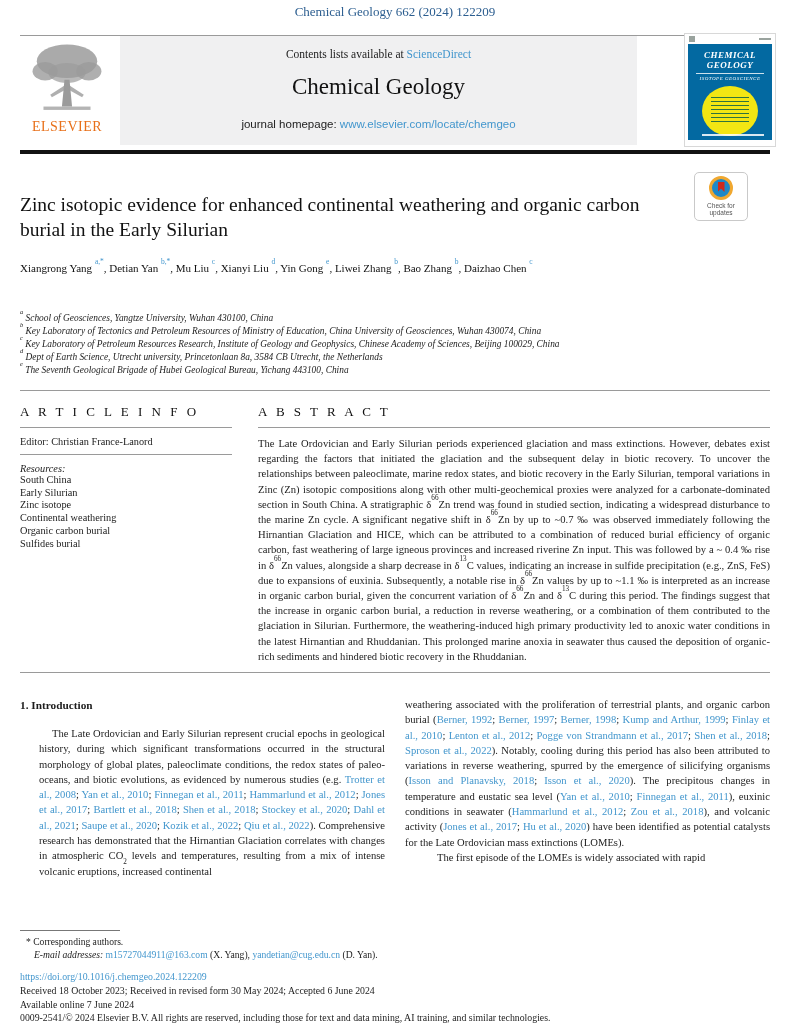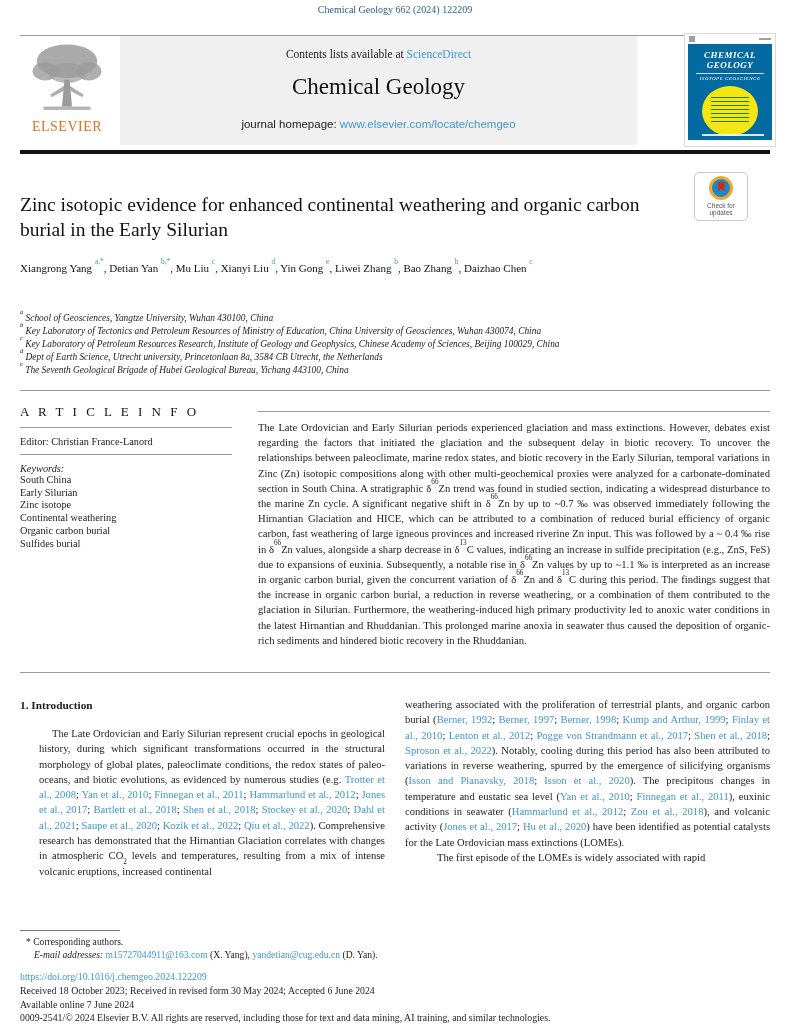--- a/index.html
+++ b/index.html
@@ -5,21 +5,21 @@
   html,body{margin:0;padding:0;}
   body{width:790px;height:1035px;background:#ffffff;font-family:"Liberation Serif","DejaVu Serif",serif;color:#1c1c1c;position:relative;overflow:hidden;}
   .abs{position:absolute;}
   .lnk{color:#4296cd;}
   .it{font-style:italic;}
   sup{font-size:68%;line-height:0;position:relative;top:-0.45em;}
   sub{font-size:68%;line-height:0;position:relative;bottom:-0.2em;}
   .just{text-align:justify;}
 
   
-  .journal-ref{top:4px;left:0;width:790px;text-align:center;font-size:10px;color:#2b5d8f;}
+  .journal-ref{top:4px;left:0;width:790px;text-align:center;font-size:13px;color:#2b5d8f;}
 
   
   .top-rule{top:35px;left:20px;width:750px;height:1px;background:#9a9a9a;}
   .header-box{top:36px;left:120px;width:517px;height:109px;background:#f0f0f1;text-align:center;}
   .contents-line{margin-top:12px;font-size:11.5px;color:#222;}
   .journal-name{margin-top:14px;font-size:23px;color:#111;}
   .homepage-line{margin-top:18px;font-size:11.5px;font-family:"Liberation Sans","DejaVu Sans",sans-serif;color:#222;}
 
   .elsevier{top:38px;left:16px;width:102px;height:108px;text-align:center;}
   .elsevier-tree{width:84px;height:80px;margin:0 auto;display:block;}
@@ -141,30 +141,31 @@
   <div><sup>e</sup><span> The Seventh Geological Brigade of Hubei Geological Bureau, Yichang 443100, China</span></div>
 </div>
 
 <div class="abs rule-info-top"></div>
 
 <div class="abs info-col">
   <div class="sec-heading">A R T I C L E  I N F O</div>
   <div class="info-rule"></div>
   <div class="editor-line">Editor: Christian France-Lanord</div>
   <div class="info-rule"></div>
-  <div class="keywords-label">Keywords:</div>
+  <div class="keywords-label">Resources:</div>
   <div class="keyword">South China</div>
   <div class="keyword">Early Silurian</div>
   <div class="keyword">Zinc isotope</div>
   <div class="keyword">Continental weathering</div>
   <div class="keyword">Organic carbon burial</div>
   <div class="keyword">Sulfides burial</div>
 </div>
 
 <div class="abs abstract-col">
+  <div class="sec-heading">A B S T R A C T</div>
   <div class="info-rule"></div>
   <div class="abstract-text just"><span>The Late Ordovician and Early Silurian periods experienced glaciation and mass extinctions. However, debates exist regarding the factors that initiated the glaciation and the subsequent delay in biotic recovery. To uncover the relationships between paleoclimate, marine redox states, and biotic recovery in the Early Silurian, temporal variations in Zinc (Zn) isotopic compositions along with other multi-geochemical proxies were analyzed for a carbonate-dominated section in South China. A stratigraphic δ</span><sup>66</sup><span>Zn trend was found in studied section, indicating a widespread disturbance to the marine Zn cycle. A significant negative shift in δ</span><sup>66</sup><span>Zn by up to ~0.7 ‰ was observed immediately following the Hirnantian Glaciation and HICE, which can be attributed to a combination of reduced burial efficiency of organic carbon, fast weathering of large igneous provinces and increased riverine Zn input. This was followed by a ~ 0.4 ‰ rise in δ</span><sup>66</sup><span>Zn values, alongside a sharp decrease in δ</span><sup>13</sup><span>C values, indicating an increase in sulfide precipitation (e.g., ZnS, FeS) due to expansions of euxinia. Subsequently, a notable rise in δ</span><sup>66</sup><span>Zn values by up to ~1.1 ‰ is interpreted as an increase in organic carbon burial, given the concurrent variation of δ</span><sup>66</sup><span>Zn and δ</span><sup>13</sup><span>C during this period. The findings suggest that the increase in organic carbon burial, a reduction in reverse weathering, or a combination of them contributed to the glaciation in Silurian. Furthermore, the weathering-induced high primary productivity led to anoxic water conditions in the latest Hirnantian and Rhuddanian. This prolonged marine anoxia in seawater thus caused the deposition of organic-rich sediments and hindered biotic recovery in the Rhuddanian.</span></div>
 </div>
 
 <div class="abs rule-abs-bottom"></div>
 
 <div class="abs intro-heading">1. Introduction</div>
 <div class="abs col-left just">
   <div class="indent"><span>The Late Ordovician and Early Silurian represent crucial epochs in geological history, during which significant transformations occurred in the structural morphology of global plates, paleoclimate conditions, the redox states of paleo-oceans, and biotic evolutions, as evidenced by numerous studies (e.g. </span><span class="lnk">Trotter et al., 2008</span><span>; </span><span class="lnk">Yan et al., 2010</span><span>; </span><span class="lnk">Finnegan et al., 2011</span><span>; </span><span class="lnk">Hammarlund et al., 2012</span><span>; </span><span class="lnk">Jones et al., 2017</span><span>; </span><span class="lnk">Bartlett et al., 2018</span><span>; </span><span class="lnk">Shen et al., 2018</span><span>; </span><span class="lnk">Stockey et al., 2020</span><span>; </span><span class="lnk">Dahl et al., 2021</span><span>; </span><span class="lnk">Saupe et al., 2020</span><span>; </span><span class="lnk">Kozik et al., 2022</span><span>; </span><span class="lnk">Qiu et al., 2022</span><span>). Comprehensive research has demonstrated that the Hirnantian Glaciation correlates with changes in atmospheric CO</span><sub>2</sub><span> levels and temperatures, resulting from a mix of intense volcanic eruptions, increased continental</span></div>
 </div>

